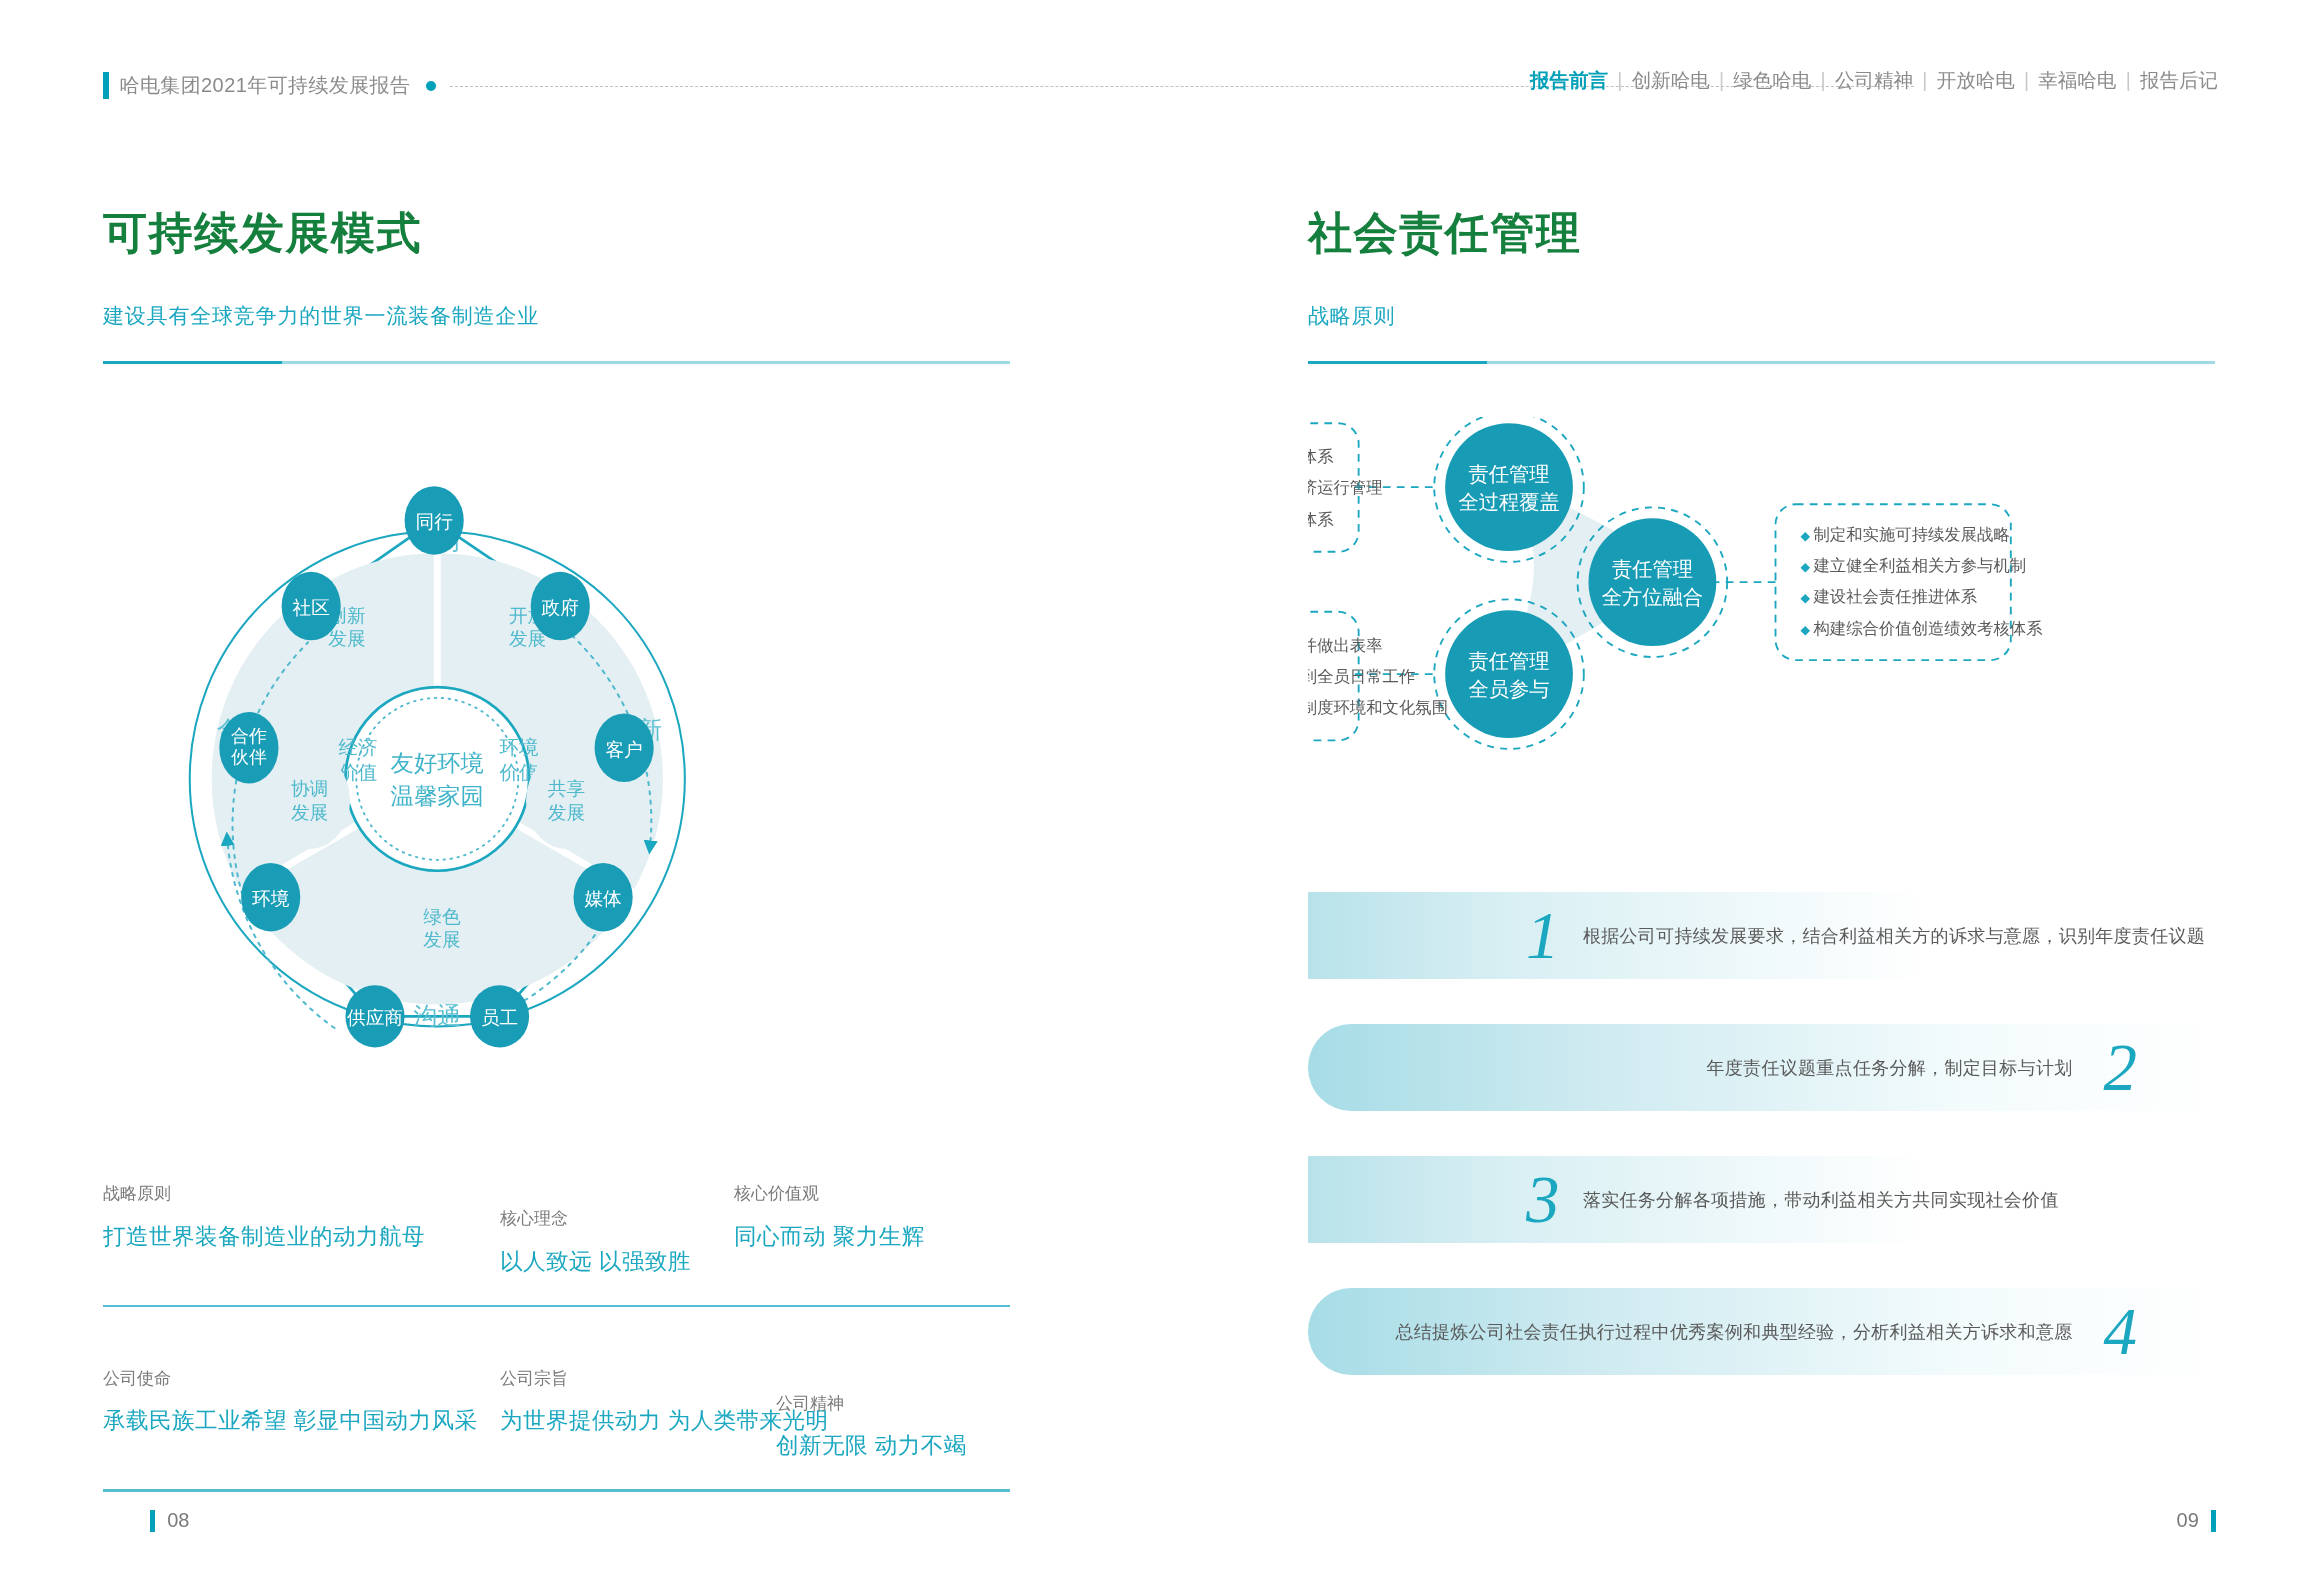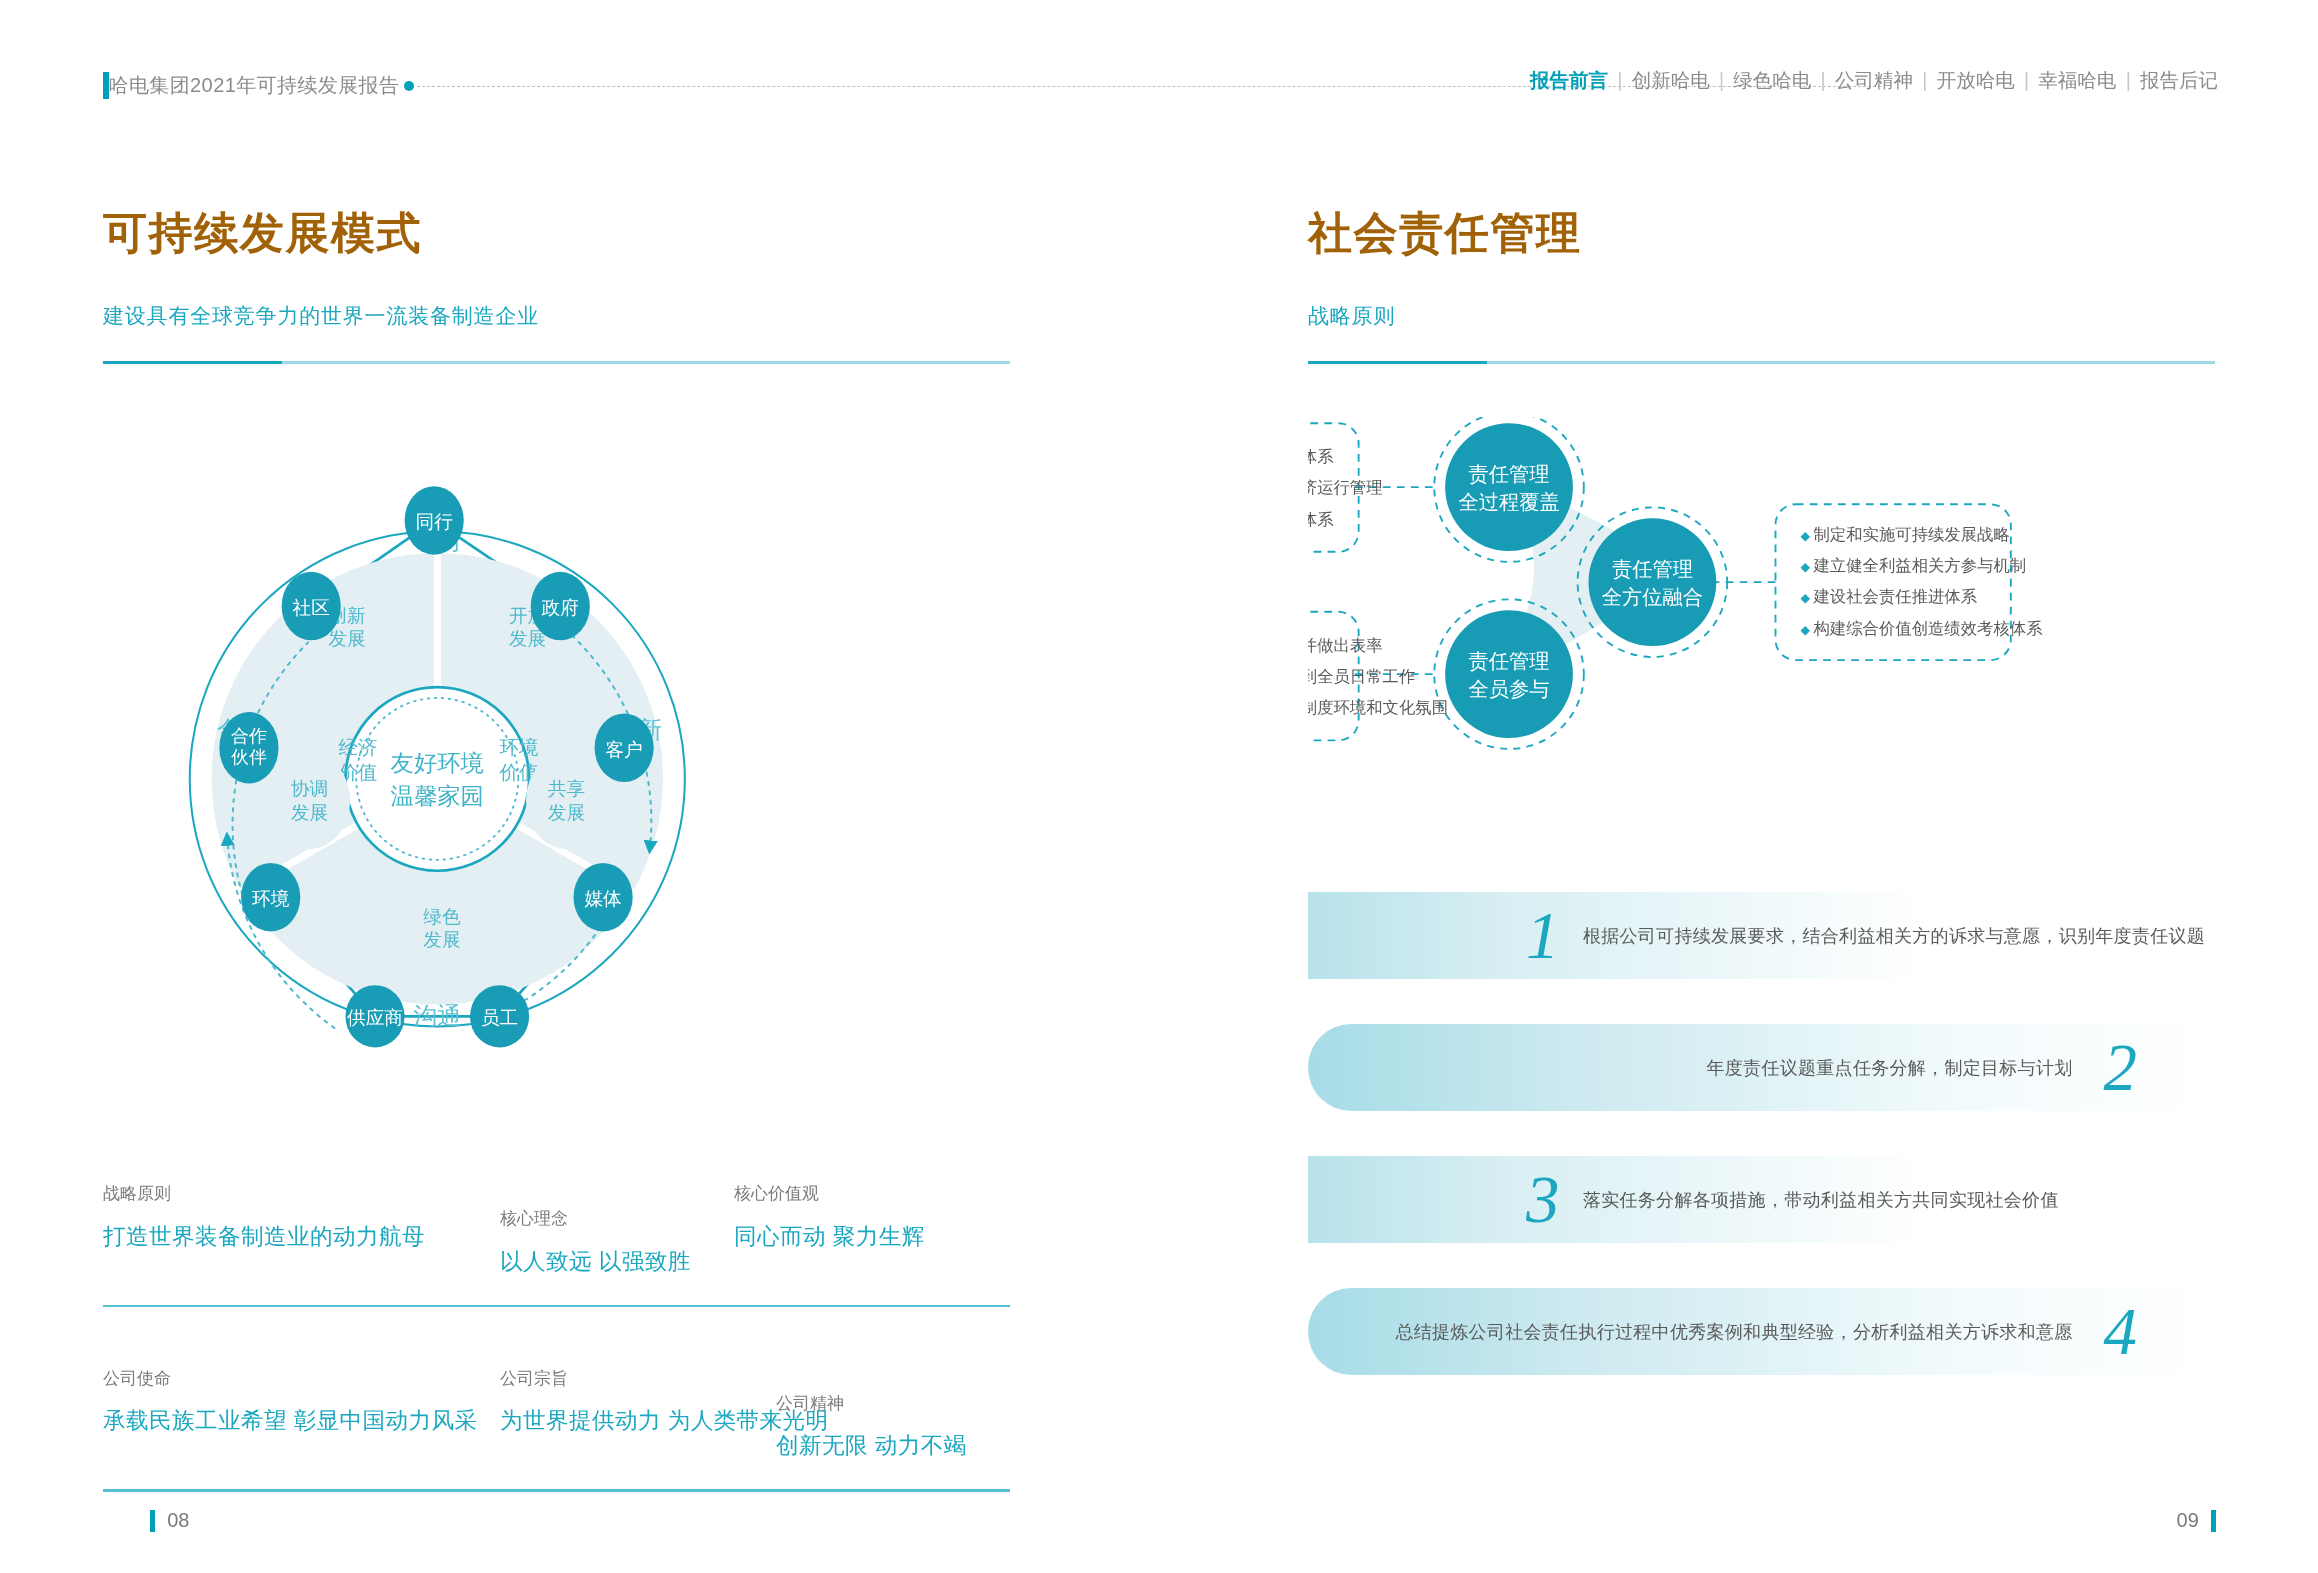--- a/index.html
+++ b/index.html
@@ -7,38 +7,38 @@
     width: 2319px; height: 1573px;
     background: #ffffff;
     font-family: "Liberation Sans", "DejaVu Sans", sans-serif;
     overflow: hidden;
   }
   .page { position: relative; width: 2319px; height: 1573px; }
 
   
   .hdr-left {
     position: absolute; left: 103px; top: 72px;
-    display: flex; align-items: center; 
+    display: flex; align-items: center; gap: 11px;
   }
   .hdr-bar { width: 5.5px; height: 26.5px; background: #00a0b8; }
   .hdr-title { font-size: 20px; color: #8b8b8b; letter-spacing: 0.4px; white-space: nowrap; }
   .hdr-dot { width: 10px; height: 10px; border-radius: 50%; background: #00a0b8; margin-left: 4.7px; }
   .hdr-dash {
     height: 0; border-top: 1.6px dashed #bfbfbf;
     width: 1464px; margin-left: 3.1px; margin-top: 1.6px;
   }
   .hdr-nav {
     position: absolute; right: 101px; top: 67px;
     display: flex; align-items: center; font-size: 19.5px; color: #8b8b8b; white-space: nowrap;
   }
   .hdr-nav .sep { margin: 0 9.3px; color: #c8c8c8; font-weight: 300; }
   .hdr-nav .active { color: #00a0b8; font-weight: bold; }
 
   
-  .sec-title { position: absolute; font-size: 44px; font-weight: bold; color: #a16207; letter-spacing: 1.6px; }
+  .sec-title { position: absolute; font-size: 44px; font-weight: bold; color: #15803d; letter-spacing: 1.6px; }
   .sec-sub   { position: absolute; font-size: 21px; color: #1ba7c0; letter-spacing: 0.8px; }
   .rule { position: absolute; height: 3.1px; background: #9fd9e4; }
   .rule::before { content: ""; position: absolute; left: 0; top: 0; height: 3.1px; width: 179px; background: #1ba7c0; }
 
   
   .diagram { position: absolute; left: 101px; top: 405px; width: 903px; height: 740px; }
   .diagram svg { display: block; }
 
   
   .values { position: absolute; left: 103px; top: 1168px; width: 907px; }

